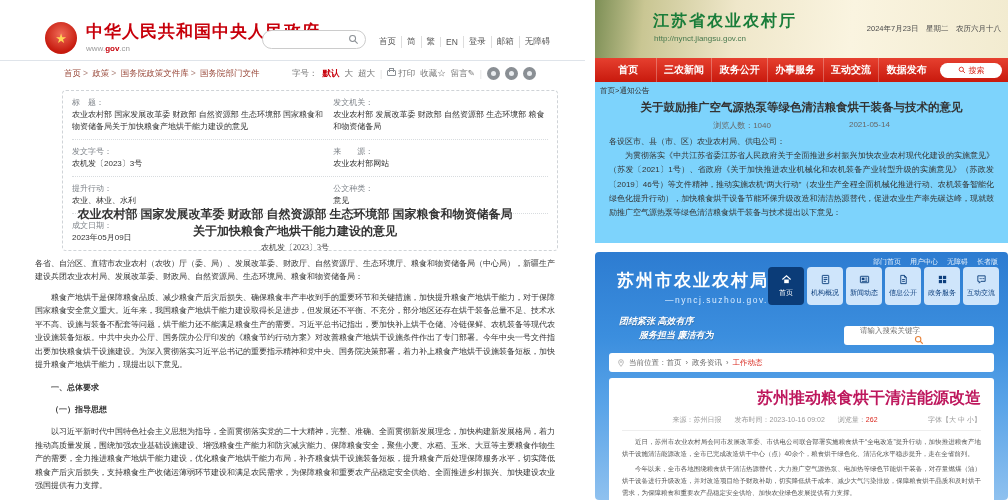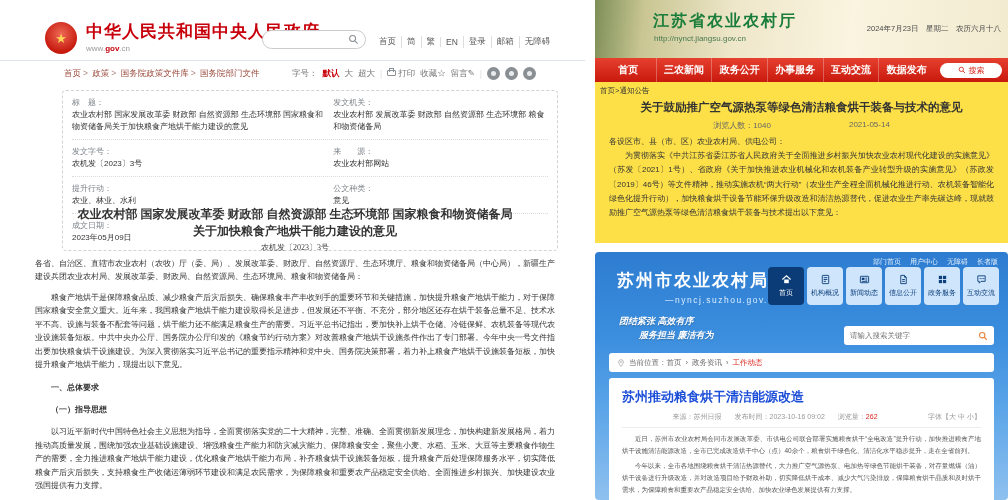--- a/index.html
+++ b/index.html
@@ -38,21 +38,21 @@
   .meta-label { color:#7d8288; white-space:nowrap; margin-right:4px; }
   .meta-val { color:#333; }
   .doc-title { position:absolute; left:35px; top:206px; width:520px; text-align:center; font-family:"Liberation Serif",serif; font-weight:bold; font-size:12px; color:#333; line-height:1.45; }
   .doc-num { position:absolute; left:35px; top:242px; width:520px; text-align:center; font-family:"Liberation Serif",serif; font-size:8px; color:#444; }
   .doc-body { position:absolute; left:35px; top:257px; width:520px; bottom:0; overflow:hidden; font-family:"Liberation Serif",serif; font-size:8px; line-height:1.68; color:#333; text-align:justify; }
   .doc-body p { margin-bottom:7px; }
   .doc-body p.ind { text-indent:2em; }
   .doc-body .h { font-weight:bold; text-indent:2em; margin:9px 0 9px; }
 
   
-  .js { position:absolute; left:595px; top:0; width:413px; height:243px; background:#fde047; overflow:hidden; }
+  .js { position:absolute; left:595px; top:0; width:413px; height:243px; background:#7dd3fc; overflow:hidden; }
   .js-banner { position:relative; height:58px; background:linear-gradient(95deg,#7d8f56 0%,#c9c693 12%,#efe7ca 34%,#faf4e0 62%,#f2ebd0 100%); }
   .js-title { position:absolute; left:58px; top:11px; color:#1a7d3a; font-size:16px; font-weight:bold; letter-spacing:2px; }
   .js-url { position:absolute; left:59px; top:34px; font-size:8px; color:#49794f; }
   .js-date { position:absolute; right:7px; top:24px; font-size:7.5px; color:#4a4a4a; }
   .js-nav { height:24px; background:linear-gradient(#e6402f,#c8190d); display:flex; align-items:center; padding:0 6px; }
   .js-nav .item { flex:1; text-align:center; color:#fff; font-size:10px; font-weight:bold; cursor:pointer; line-height:24px; }
   .js-nav .item + .item { border-left:1px solid rgba(255,255,255,.28); }
   .js-nav .srch { width:62px; height:15px; background:#fff; border-radius:8px; color:#d8261b; font-size:8px; display:flex; align-items:center; justify-content:center; gap:3px; margin-left:6px; cursor:pointer; }
   .js-crumb { font-size:7.5px; color:#333; padding:4px 5px 2px; }
   .js-art { padding:0 14px; }
@@ -65,26 +65,26 @@
   .sz { position:absolute; left:595px; top:252px; width:413px; height:248px; border-radius:4px; overflow:hidden; background:linear-gradient(180deg,#2d7cd1 0%,#3b8ede 34%,#5aa4e8 62%,#8fc1ef 100%); }
   .sz-toplinks { position:absolute; top:5px; right:10px; display:flex; gap:9px; font-size:7px; color:#e8f2fc; }
   .sz-toplinks span { cursor:pointer; }
   .sz-title { position:absolute; left:22px; top:17px; color:#fff; font-size:17px; font-weight:bold; letter-spacing:2px; }
   .sz-url { position:absolute; left:30px; top:43px; color:#d9ecff; font-size:8.5px; letter-spacing:1.5px;margin-left:40px; }
   .sz-nav { position:absolute; left:173px; top:15px; display:flex; gap:3px; }
   .sz-tile { width:36px; height:38px; border-radius:4px; background:#cfe5fb; color:#0d3f7d; display:flex; flex-direction:column; align-items:center; justify-content:center; gap:3px; font-size:7px; cursor:pointer; }
   .sz-tile.active { background:#0b3c78; color:#fff; }
   .sz-slogan { position:absolute; left:24px; top:62px; color:#fff; font-style:italic; font-weight:bold; font-size:9px; line-height:1.6; text-shadow:0 1px 1px rgba(0,0,0,.25); }
   .sz-slogan .l2 { padding-left:20px; }
-  .sz-search { position:absolute; right:14px; top:74px; width:150px; height:19px; background:#fff; border-radius:3px; display:flex; align-items:center; justify-content:space-between; padding:0 6px; }
+  .sz-search { position:absolute; right:14px; top:74px; width:150px; height:19px; background:#fff; border-radius:3px; display:flex; align-items:center; padding:0 6px;flex-direction:column; }
   .sz-search input { border:none; outline:none; width:118px; font-size:7.5px; background:transparent; color:#333; }
   .sz-crumbbox { position:absolute; left:14px; top:101px; width:385px; height:19px; background:#fff; border-radius:3px; display:flex; align-items:center; gap:4px; padding:0 8px; font-size:7.5px; color:#666; }
   .sz-crumbbox .red { color:#d9261c; }
   .sz-card { position:absolute; left:14px; top:126px; width:385px; bottom:-4px; background:#fff; border-radius:3px; padding:10px 13px 0; overflow:hidden; }
-  .sz-art-title { text-align:left; font-size:13px; font-weight:bold; color:#1d4ed8; }
+  .sz-art-title { text-align:right; font-size:16px; font-weight:bold; color:#be185d; }
   .sz-meta { display:flex; align-items:center; font-size:7px; color:#999; margin:6px 0 5px; border-bottom:1px solid #eee; padding-bottom:5px; }
   .sz-meta .center { display:flex; gap:13px; margin:0 auto; }
   .sz-meta .views { color:#d9261c; }
   .sz-body { font-size:6.5px; line-height:1.8; color:#555; text-align:justify; }
   .sz-body p { text-indent:2em; margin-bottom:4px; }
 </style>
 </head>
 <body>
 
 <div id="stage">

